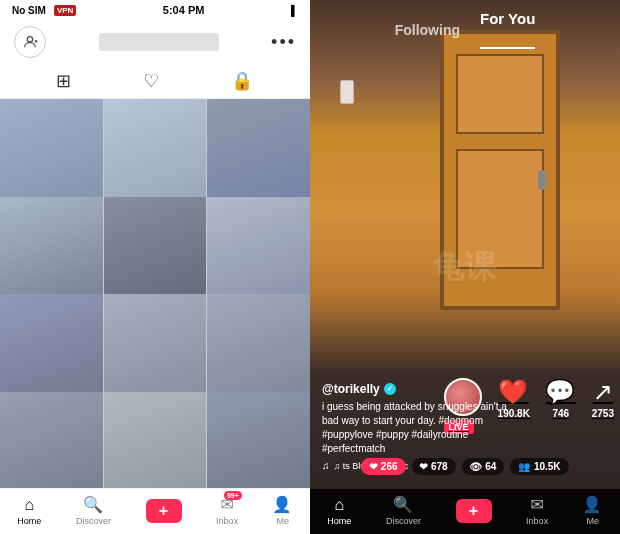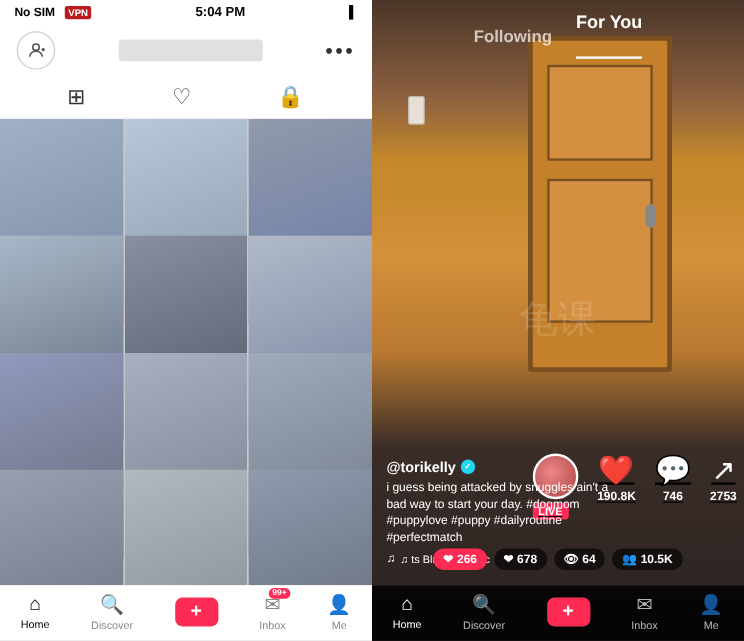--- a/index.html
+++ b/index.html
@@ -328,21 +328,21 @@
     }
     .watermark {
       position: absolute;
       left: 50%;
       top: 50%;
       transform: translate(-50%, -50%);
       opacity: 0.15;
       z-index: 5;
       font-size: 32px;
       color: #fff;
-      font-weight: 400;
+      font-weight: 700;
       pointer-events: none;
     }
   </style>
 </head>
 <body>
 
 <div class="left-panel">
 
   <div class="status-bar">
     <div class="status-left">

